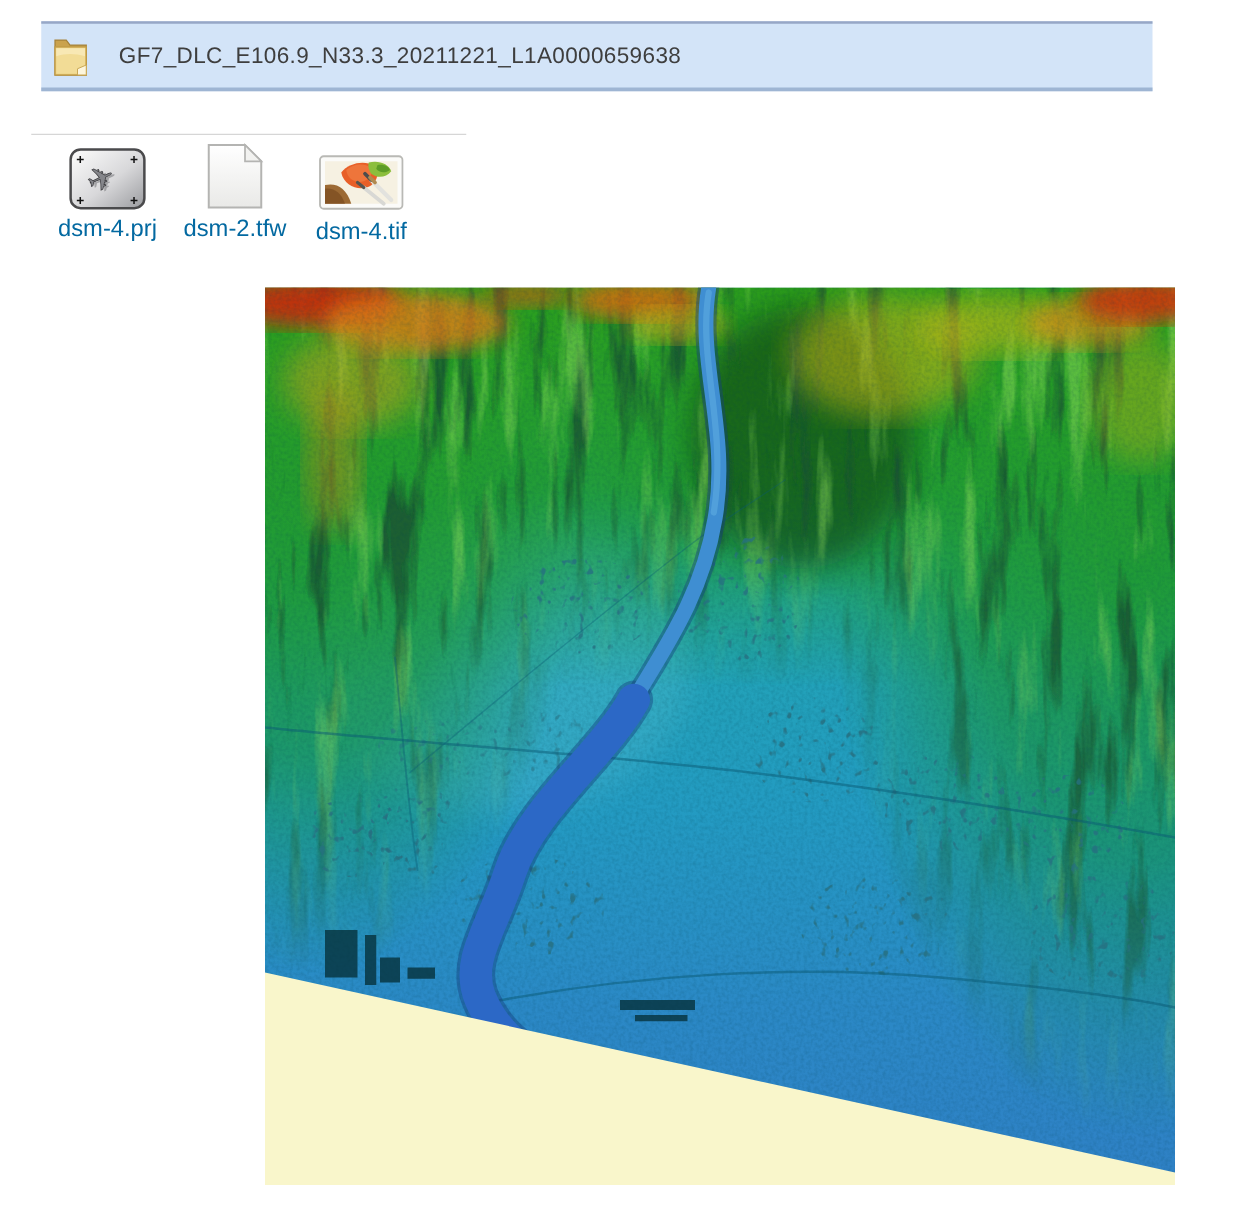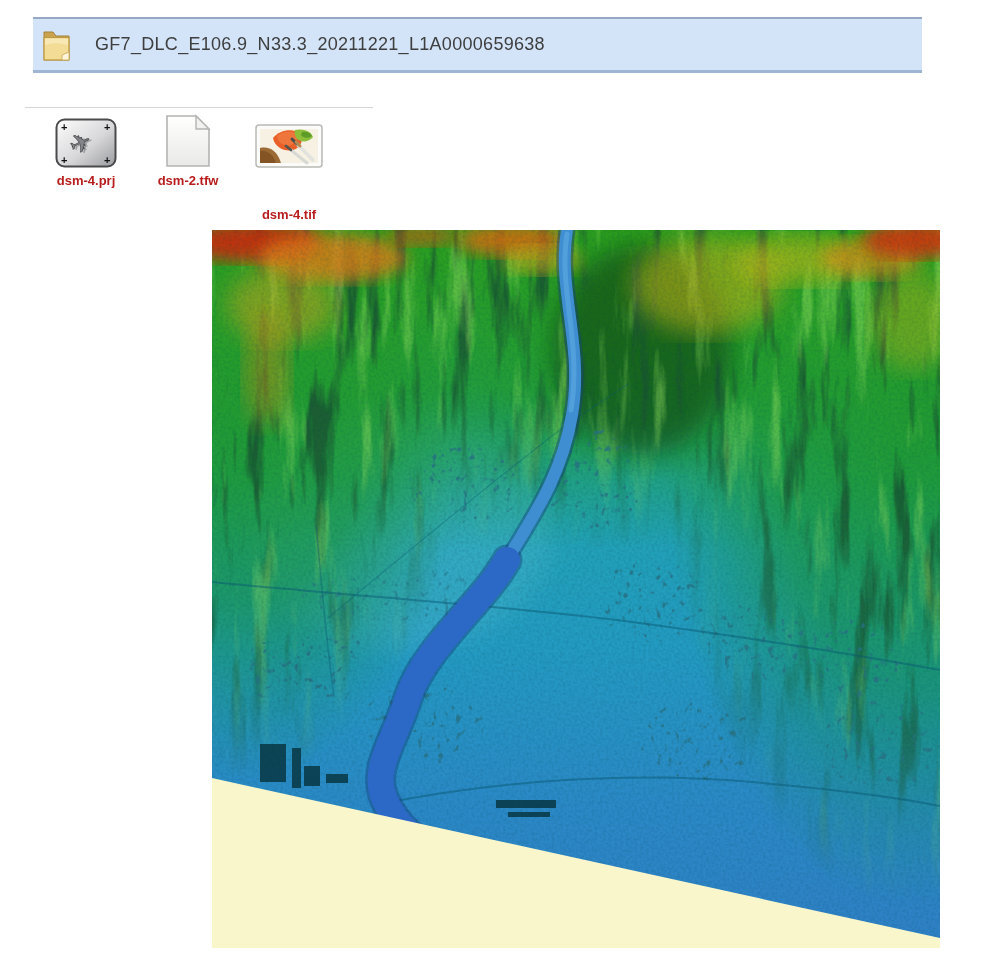--- a/index.html
+++ b/index.html
@@ -21,25 +21,25 @@
   }
   
   .files-divider{
     position:absolute;left:25px;top:107px;width:348px;height:1px;background:#d6d6d6;
   }
   .file-item{
     position:absolute;top:112px;display:flex;flex-direction:column;align-items:center;cursor:default;
   }
   .file-item .iconwrap{height:56px;display:flex;align-items:flex-end;justify-content:center;}
   .file-item .flabel{
-    margin-top:5px;font-size:13px;font-weight:700;color:#b91c1c;white-space:nowrap;
+    margin-top:5px;font-size:19px;font-weight:400;color:#0369a1;white-space:nowrap;
   }
   #file-prj{left:46px;width:80px;}
   #file-tfw{left:148px;width:80px;}
-  #file-tif{left:246px;width:86px;gap:32px;}
+  #file-tif{left:246px;width:86px;}
   
   .preview{
     position:absolute;left:212px;top:230px;width:728px;height:718px;
   }
   .preview svg{display:block;}
 </style>
 </head>
 <body>
 
 <div id="stage">

